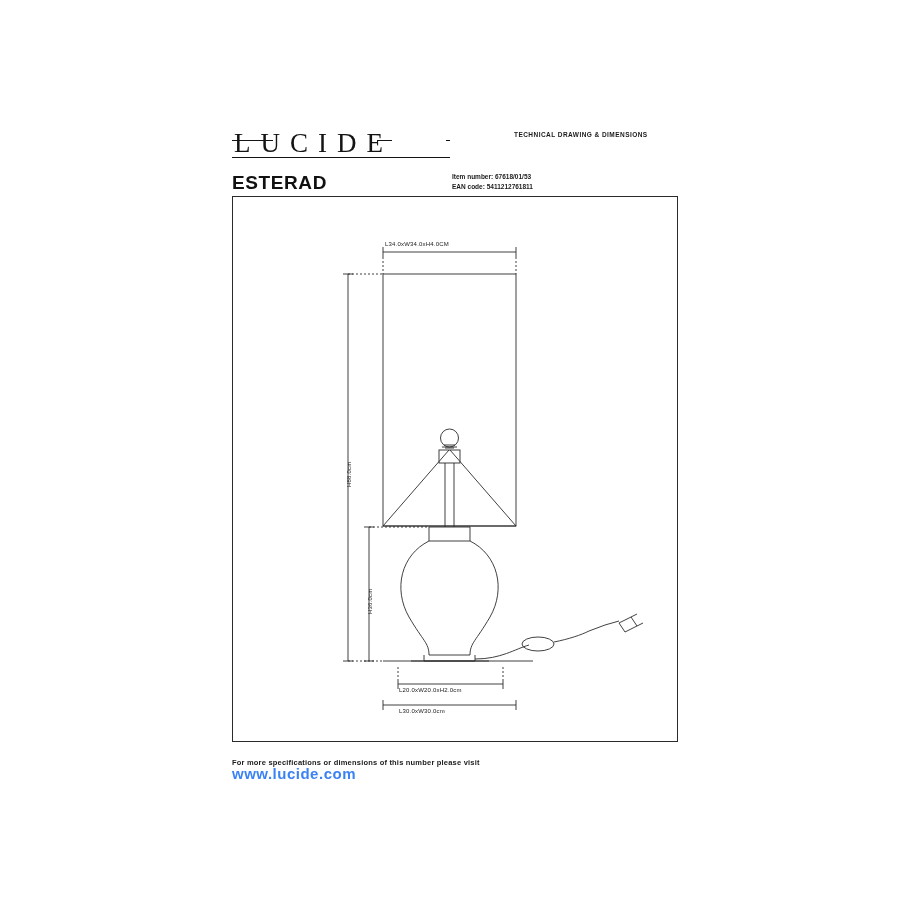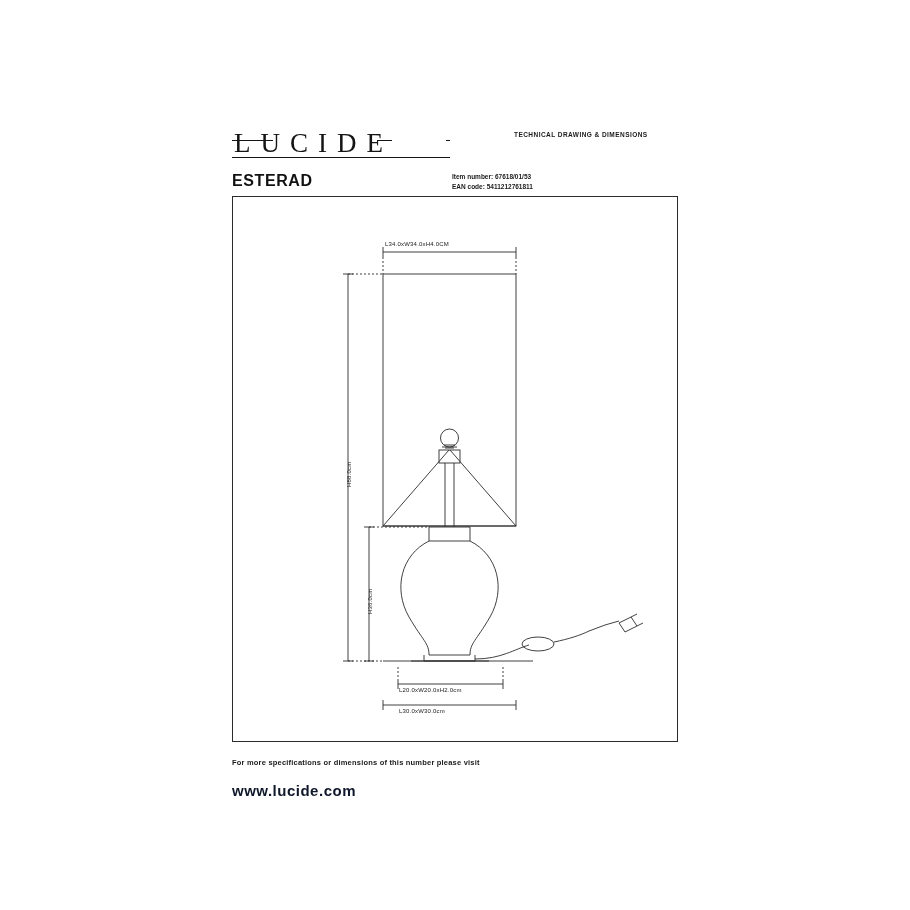--- a/index.html
+++ b/index.html
@@ -78,21 +78,21 @@
     letter-spacing: 0.45px;
     font-weight: bold;
     color: #1a1a1a;
     white-space: nowrap;
   }
 
   .product-name {
     position: absolute;
     left: 232px;
     top: 172px;
-    font-size: 16px;
+    font-size: 19px;
     font-weight: bold;
     letter-spacing: 0.6px;
     color: #111;
   }
 
   .meta {
     position: absolute;
     left: 452px;
     top: 172px;
     font-size: 6.5px;
@@ -120,25 +120,25 @@
     left: 232px;
     top: 758px;
     font-size: 7.5px;
     font-weight: bold;
     letter-spacing: 0.2px;
     color: #1a1a1a;
   }
   .footer-url {
     position: absolute;
     left: 232px;
-    top: 782px;
+    top: 765px;
     font-size: 15px;
     font-weight: bold;
     letter-spacing: 0.5px;
-    color: #0f172a;
+    color: #3b82f6;
   }
 
   
   .draw {
     position: absolute;
     left: 0; top: 0;
     width: 446px;
     height: 546px;
   }
   .lbl {

